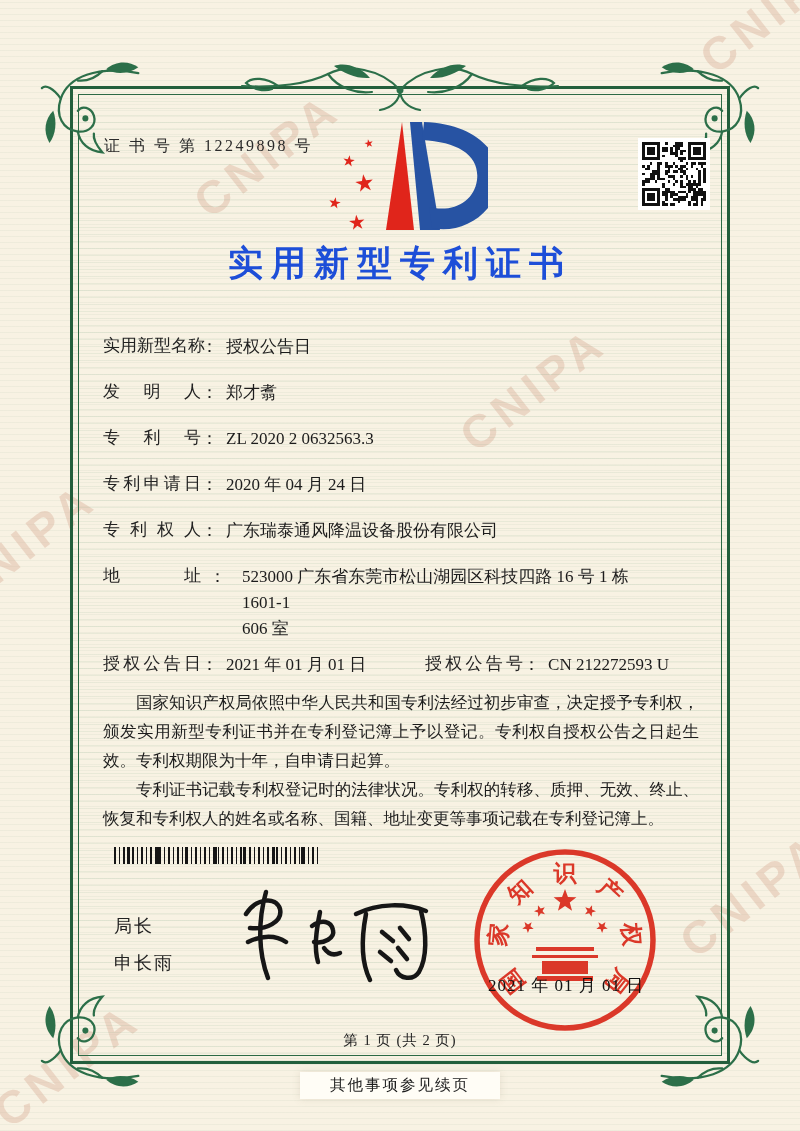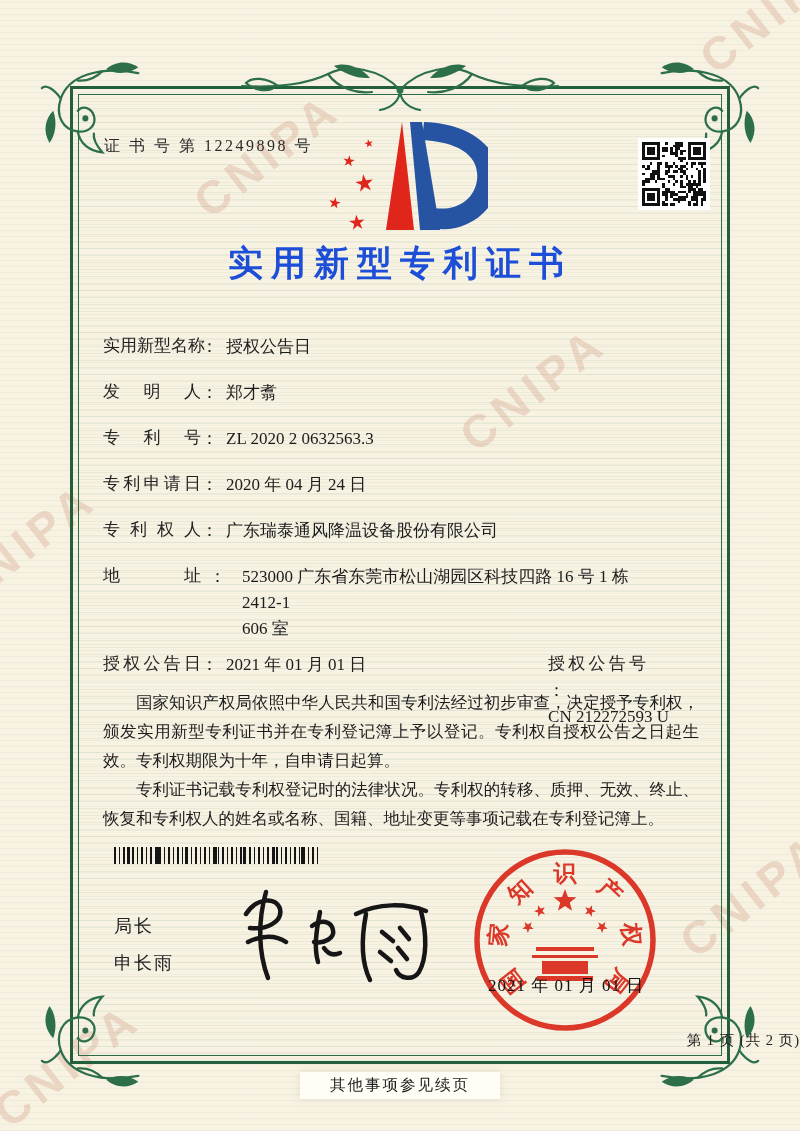--- a/index.html
+++ b/index.html
@@ -58,21 +58,21 @@
   .qr svg{ width:100%; height:100%; display:block; }
   .title{
     position:absolute; left:0; right:0; top:240px; text-align:center;
     font-size:35px; font-weight:bold; letter-spacing:8px; color:#1d4ed8;
   }
   
   .fields{ position:absolute; left:103px; top:334px; width:566px; font-size:17px; }
   .frow{ display:flex; line-height:26px; margin-bottom:20px; }
   .frow.addr{ margin-bottom:10px;gap:8px; }
   .fpair{ display:flex; }
-  .fpair.right{ margin-left:auto;flex-direction:column; }
+  .fpair.right{ margin-left:auto; }
   .flabel{
     display:inline-block; width:98px; text-align:justify; text-align-last:justify;
     white-space:nowrap; flex:none; color:#222;font-family:Liberation Mono, monospace;
   }
   .fcolon{ flex:none; margin-right:8px; }
   .fval{ color:#1c1c1c; }
   .fval .vline{ display:block; }
   
   .paras{
     position:absolute; left:103px; top:657px; width:596px;
@@ -99,21 +99,21 @@
   .seal{ position:absolute; left:468px; top:843px; width:194px; height:194px; opacity:0.93; }
   .seal-char{
     font-size:23px; font-weight:bold; fill:#d92b1c; text-anchor:middle;
     font-family:"Liberation Serif","DejaVu Serif",serif;
   }
   .seal-date{
     position:absolute; left:478px; top:974px; width:176px; text-align:center;
     font-size:17px; color:#111; letter-spacing:1px;
   }
   
-  .page-info{ position:absolute; left:0; right:0; top:1031px; text-align:right; font-size:14.5px; color:#222; letter-spacing:1px; }
+  .page-info{ position:absolute; left:0; right:0; top:1031px; text-align:center; font-size:14.5px; color:#222; letter-spacing:1px; }
   .cont-note{
     position:absolute; left:50%; transform:translateX(-50%); top:1072px;
     background:#fffdf6; padding:3px 30px; font-size:15.5px; color:#1c1c1c;
     letter-spacing:2px; box-shadow:0 0 8px rgba(120,110,80,0.15);
   }
 </style>
 </head>
 <body>
 
 <div class="page">
@@ -451,21 +451,21 @@
     </div>
     <div class="frow">
       <span class="flabel">专利权人</span>
         <span class="fcolon">：</span>
       <span class="fval">广东瑞泰通风降温设备股份有限公司</span>
     </div>
     <div class="frow addr">
       <span class="flabel">地址</span>
         <span class="fcolon">：</span>
       <span class="fval">
-        <span class="vline">523000 广东省东莞市松山湖园区科技四路 16 号 1 栋 2412-1</span>
+        <span class="vline">523000 广东省东莞市松山湖园区科技四路 16 号 1 栋 1601-1</span>
         <span class="vline">606 室</span>
       </span>
     </div>
     <div class="frow">
       <span class="fpair">
         <span class="flabel">授权公告日</span>
           <span class="fcolon">：</span>
         <span class="fval">2021 年 01 月 01 日</span>
       </span>
       <span class="fpair right">

